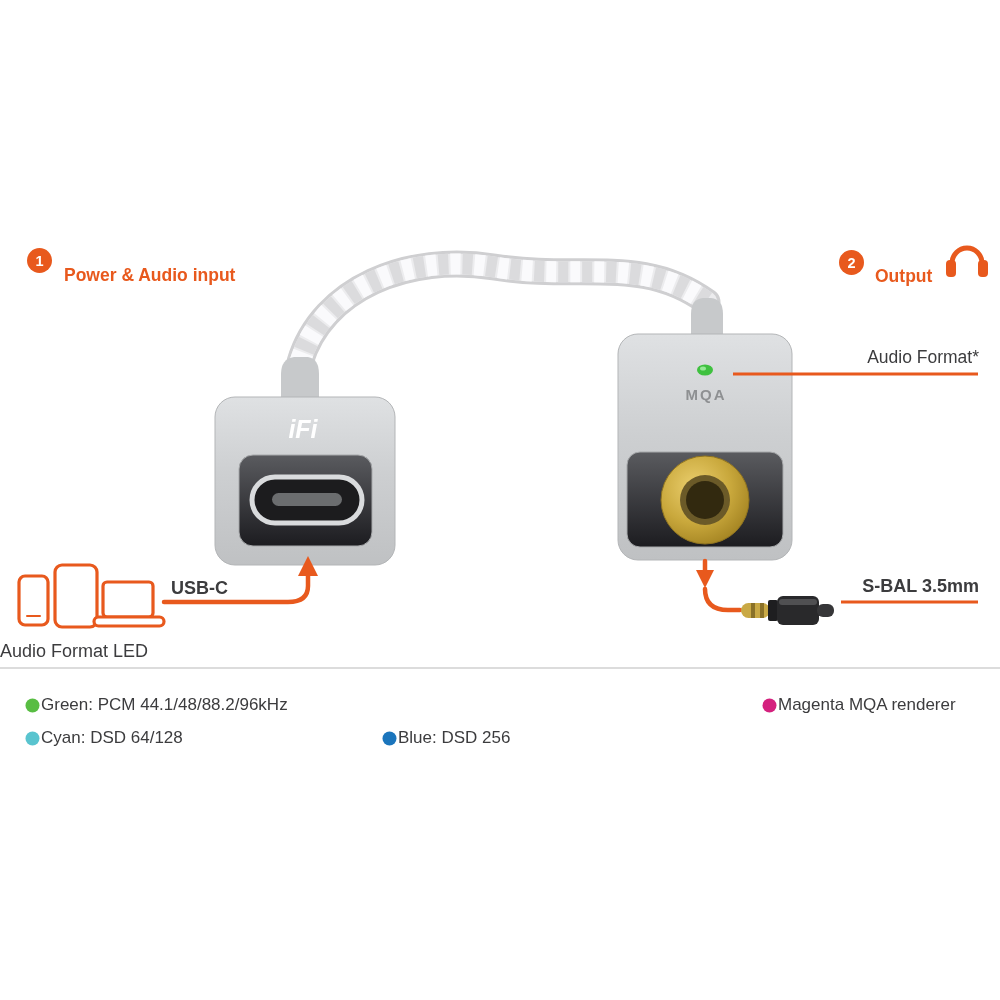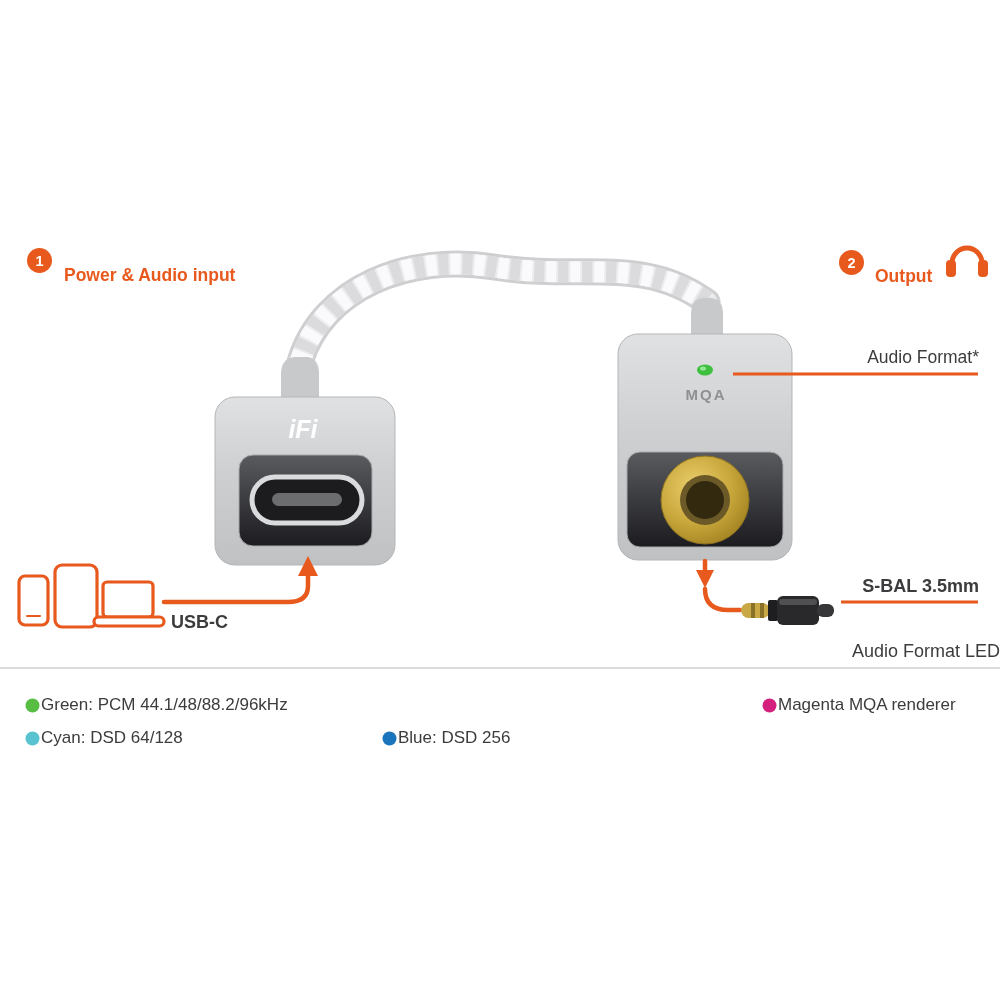--- a/index.html
+++ b/index.html
@@ -4,21 +4,21 @@
 <style>
   html,body{margin:0;padding:0;background:#fff;}
   body{width:1000px;height:1000px;font-family:"Liberation Sans",sans-serif;}
   .page{position:relative;width:1000px;height:1000px;background:#fff;overflow:hidden;}
   .abs{position:absolute;}
   .badge{width:25px;height:25px;border-radius:50%;background:var(--color-accent,#E8591D);
          color:#fff;font-size:14.5px;font-weight:700;display:flex;align-items:center;justify-content:center;}
   .step-label{font-size:17.5px;font-weight:700;color:var(--color-accent,#E8591D);white-space:nowrap;margin-top:14px;}
   .callout{font-size:18px;font-weight:700;color:var(--color-text,#3C3C3E);white-space:nowrap;}
   .callout-med{font-size:17.5px;font-weight:400;color:var(--color-text,#3C3C3E);white-space:nowrap;}
-  .legend-title{position:absolute;left:0;right:0;top:641px;text-align:right;font-size:18px;
+  .legend-title{position:absolute;left:0;right:0;top:641px;text-align:left;font-size:18px;
                 color:var(--color-text,#3C3C3E);}
   .divider{position:absolute;left:0;top:667px;width:1000px;height:1.5px;background:#DCDCDC;}
   .legend-item{position:absolute;display:flex;align-items:center;gap:1px;height:18px;
                font-size:17px;color:var(--color-text,#3C3C3E);white-space:nowrap;}
   .legend-item svg{flex:0 0 auto;display:block;}
   .illustration{position:absolute;left:0;top:0;}
   .accent-stroke{stroke:var(--color-accent,#E8591D);fill:none;}
   .accent-fill{fill:var(--color-accent,#E8591D);}
   .device-icon{fill:#fff;stroke:var(--color-accent,#E8591D);stroke-width:3.2;}
   .svg-brand{fill:#FFFFFF;font-family:"Liberation Sans",sans-serif;font-style:italic;font-weight:700;font-size:25px;}
@@ -126,21 +126,21 @@
     <span>1</span>
   </div>
   <div class="abs step-label" style="left:64px;top:251px">Power &amp; Audio input</div>
 
   <div class="abs badge" style="left:839px;top:250px">
     <span>2</span>
   </div>
   <div class="abs step-label" style="left:875px;top:252px">Output</div>
 
   <div class="abs callout-med" style="right:21px;top:347px">Audio Format*</div>
-  <div class="abs callout" style="left:171px;top:612px">USB-C</div>
+  <div class="abs callout" style="left:171px;top:578px">USB-C</div>
   <div class="abs callout" style="right:21px;top:576px">S-BAL 3.5mm</div>
 
   <div class="legend-title">Audio Format LED</div>
   <div class="divider"></div>
 
   <div class="legend-item" style="left:25px;top:696px">
     <svg width="15" height="15" viewBox="0 0 15 15">
       <circle cx="7.5" cy="7.5" r="7" fill="#58BD43"></circle>
       </svg>
     <span>Green: PCM 44.1/48/88.2/96kHz</span>

